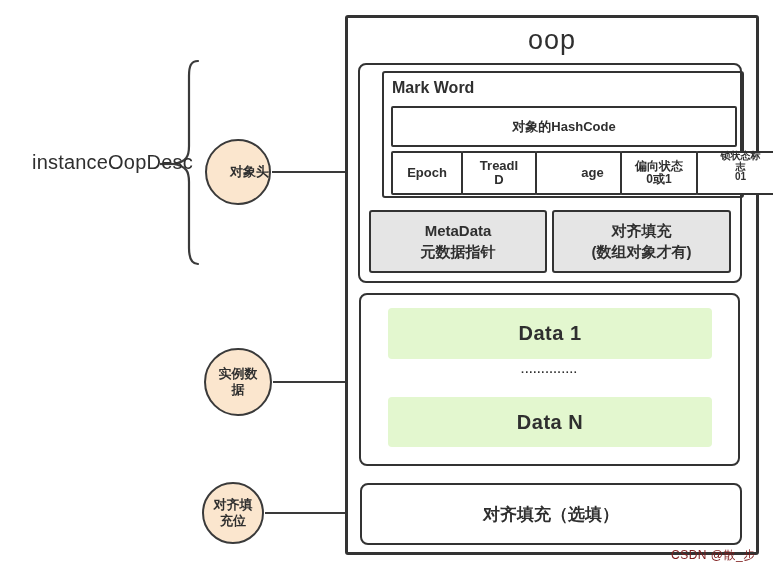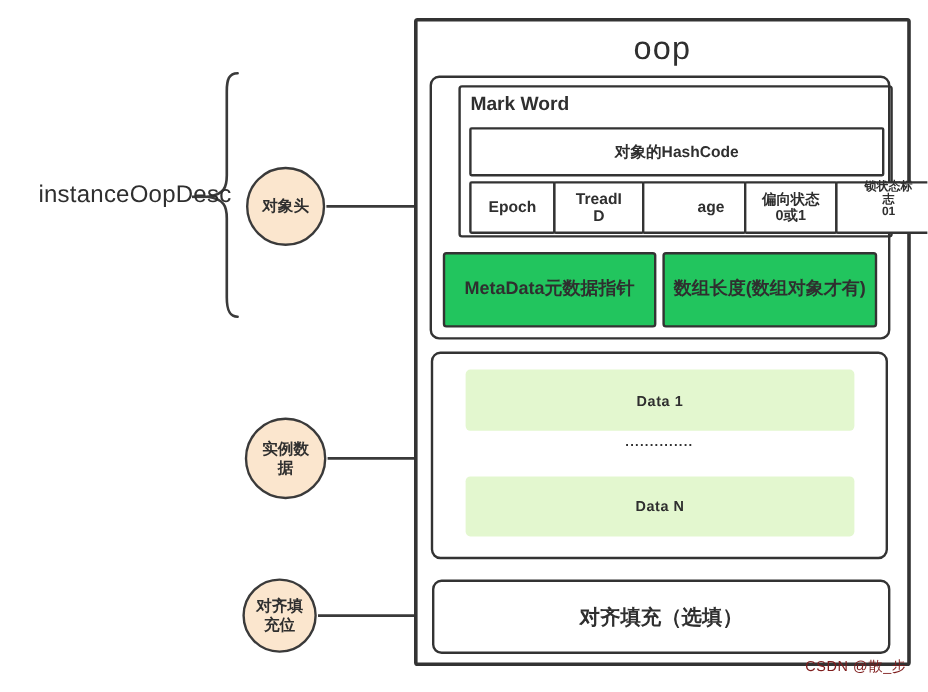--- a/index.html
+++ b/index.html
@@ -9,21 +9,21 @@
     overflow:hidden;
   }
   .abs{position:absolute;box-sizing:border-box;}
   
   .root-label{left:8px;top:151px;font-size:20px;font-weight:normal;letter-spacing:0.2px;margin-left:24px;}
   .node-circle{
     border:2.5px solid #3a3a3a;border-radius:50%;background:#fbe6ce;
     display:flex;align-items:center;justify-content:center;text-align:center;
     font-size:13px;font-weight:bold;line-height:1.25;
   }
-  .circle-1{left:205px;top:139px;width:66px;height:66px;}
+  .circle-1{left:205px;top:139px;width:66px;height:66px;justify-content:flex-end;}
   .circle-2{left:204px;top:348px;width:68px;height:68px;}
   .circle-3{left:202px;top:482px;width:62px;height:62px;}
   .overlay{left:0;top:0;width:773px;height:577px;pointer-events:none;}
   
   .panel{
     left:345px;top:15px;width:414px;height:540px;
     border:3px solid #333333;border-radius:3px;background:#ffffff;
   }
   .panel-title{left:0;top:7px;width:100%;text-align:center;font-size:27px;font-weight:normal;letter-spacing:1px;}
   .section{border:2px solid #333333;border-radius:8px;background:#ffffff;}
@@ -42,30 +42,30 @@
     display:flex;align-items:center;justify-content:center;text-align:center;
     font-size:13px;font-weight:bold;line-height:1.1;
   }
   .cell + .cell{margin-left:-2px;}
   .cell-w1{width:68px;}.cell-w2{width:72px;}.cell-w3{width:55px;padding-left:28px;}
   .cell-w4{width:74px;font-size:12px;}
   .cell-w5{width:85px;font-size:10px;line-height:1.08;}
   .cell-w5 .cell-lines{transform:translateY(-6px);}
   .cell-lines span{display:block;}
   .cyan-box{
-    border:2px solid #333333;border-radius:3px;background:#22c55e;
-    display:flex;flex-direction:row;align-items:center;justify-content:center;text-align:center;
+    border:2px solid #333333;border-radius:3px;background:#e5e5e5;
+    display:flex;flex-direction:column;align-items:center;justify-content:center;text-align:center;
     font-size:15px;font-weight:bold;line-height:1.35;
   }
   .meta-box{left:9px;top:145px;width:178px;height:63px;}
   .arr-box{left:192px;top:145px;width:179px;height:63px;}
   .green-bar{
     background:#e3f7cf;border-radius:4px;
     display:flex;align-items:center;justify-content:center;
-    font-size:12px;font-weight:bold;letter-spacing:0.5px;
+    font-size:20px;font-weight:bold;letter-spacing:0.5px;
   }
   .data1{left:27px;top:13px;width:324px;height:51px;}
   .dataN{left:27px;top:102px;width:324px;height:50px;}
   .dots{left:0;top:68px;width:100%;text-align:center;font-size:11px;font-weight:bold;letter-spacing:1px;}
   .pad-label{font-size:17px;font-weight:bold;}
   .watermark{left:671px;top:547px;font-size:12px;color:#7f1d1d;letter-spacing:0.5px;}
 </style>
 </head>
 <body>
 
@@ -139,21 +139,21 @@
               <span>01</span>
             </div>
           </div>
         </div>
       </div>
       <div class="abs cyan-box meta-box">
         <span>MetaData</span>
         <span>元数据指针</span>
       </div>
       <div class="abs cyan-box arr-box">
-        <span>数组长度</span>
+        <span>对齐填充</span>
         <span>(数组对象才有)</span>
       </div>
     </div>
 
     <div class="abs section sec-data">
       <div class="abs green-bar data1">Data 1</div>
       <div class="abs dots">..............</div>
       <div class="abs green-bar dataN">Data N</div>
     </div>
 

